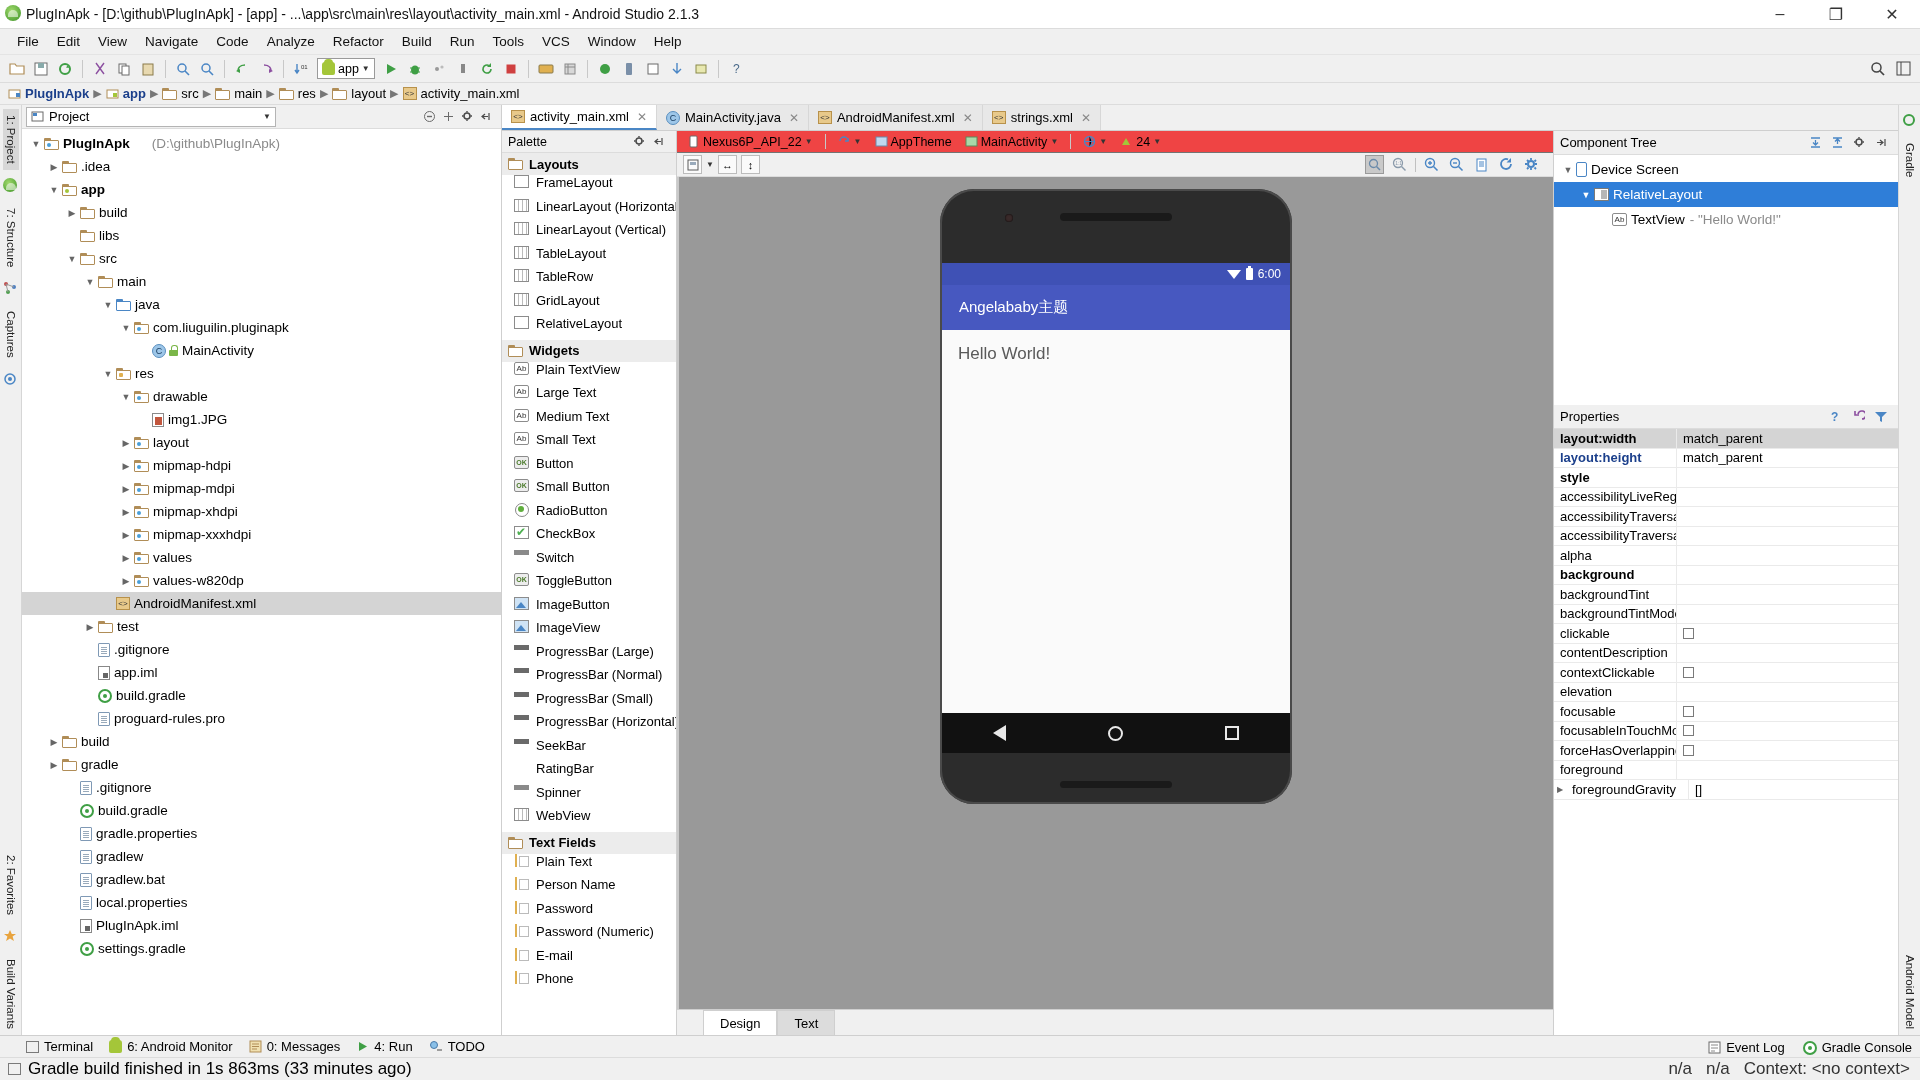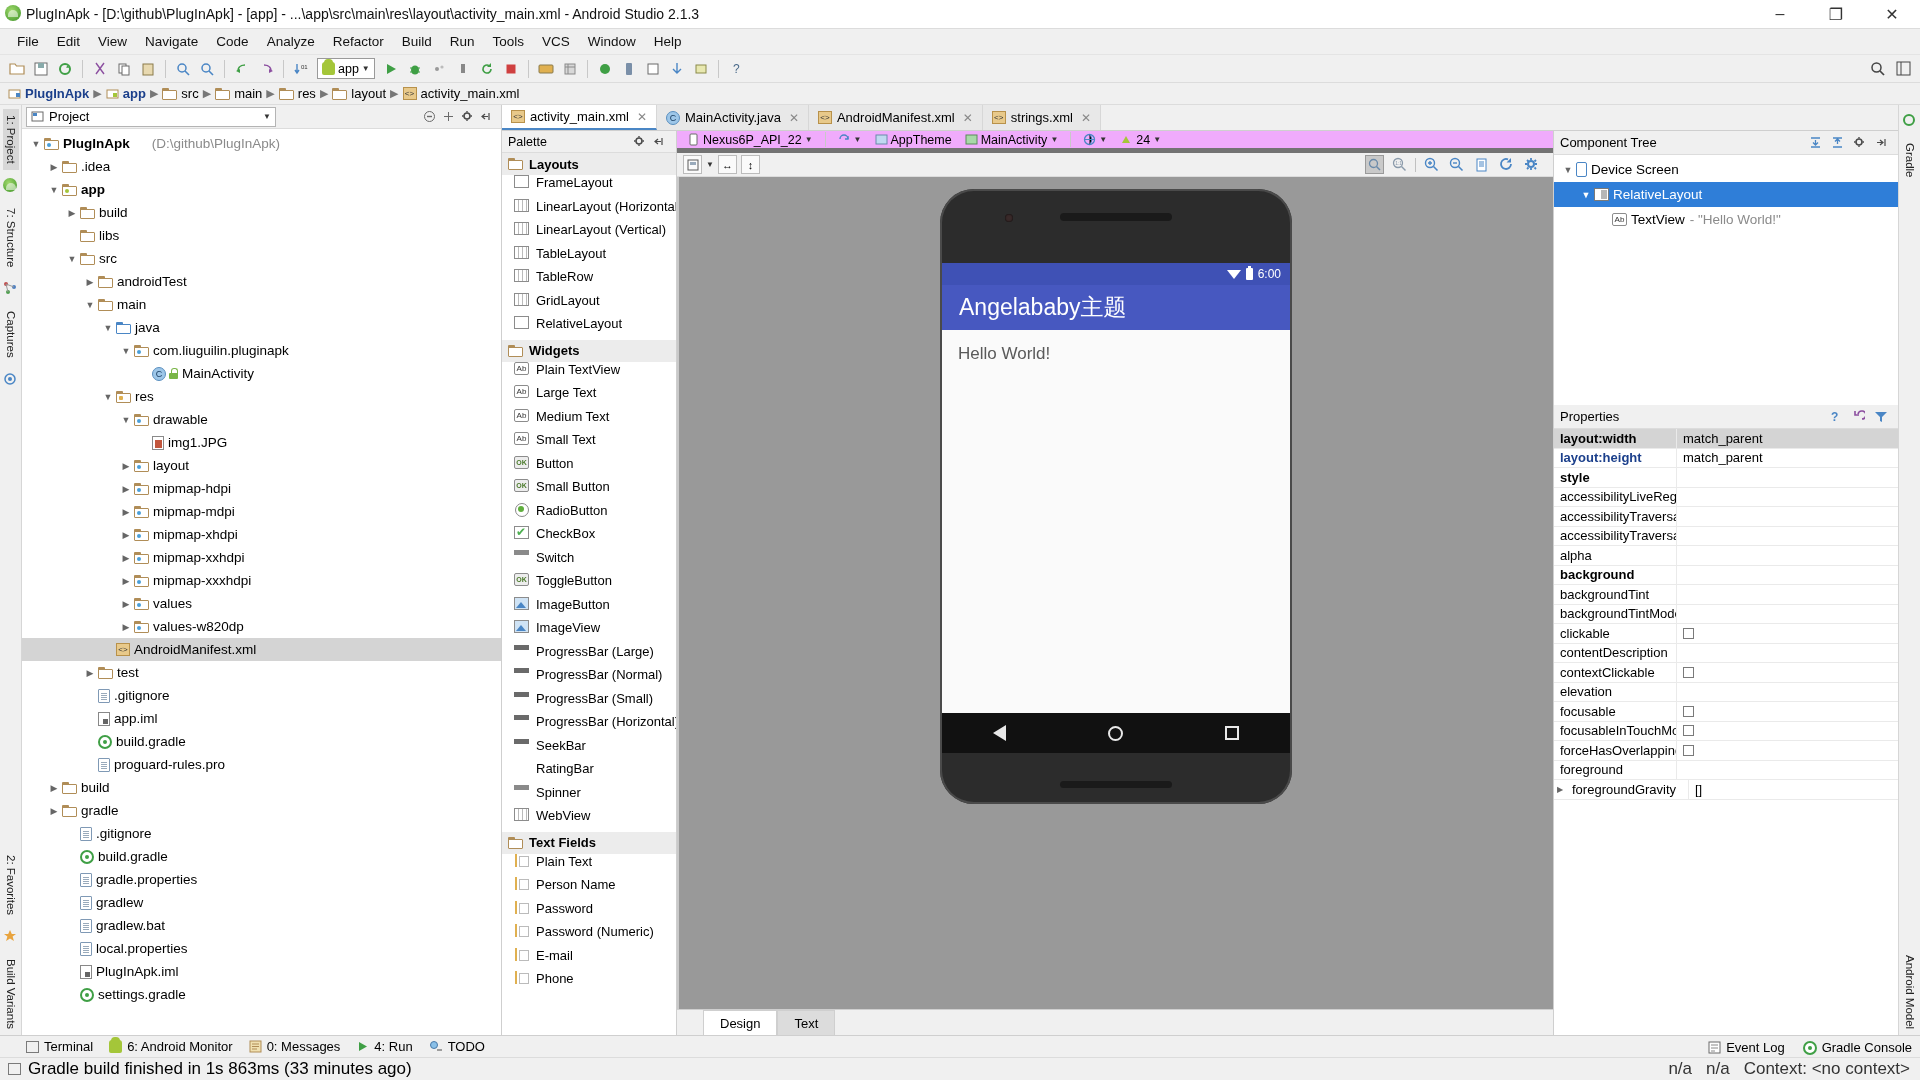--- a/index.html
+++ b/index.html
@@ -204,22 +204,22 @@
   .wico.img:after{content:"";position:absolute;left:1px;bottom:1px;border-left:5px solid transparent;
     border-right:5px solid transparent;border-bottom:6px solid #4a86c5;}
   .wico.pipe { border:none; position:relative;}
   .wico.pipe:before{content:"";position:absolute;left:1px;top:0;width:2px;height:13px;background:#e0b050;}
   .wico.pipe:after{content:"";position:absolute;left:5px;top:2px;width:8px;height:9px;border:1px solid #bbb;}
   .wico.grid3 { background: repeating-linear-gradient(to right,#fff 0 3px,#bbb 3px 4px),
                  repeating-linear-gradient(to bottom,#fff 0 3px,#bbb 3px 4px); }
 
   
   .canvas-col { flex:1 1 auto; display:flex; flex-direction:column; min-width:0; }
-  .canvas-toolbar { height:22px; background:#f0abfc; display:flex; align-items:center; gap:5px;
-                    padding:0 6px; border-bottom:5px solid #737373; flex:0 0 22px; font-size:12.5px;}
+  .canvas-toolbar { height:22px; background:#ef4444; display:flex; align-items:center; gap:5px;
+                    padding:0 6px; border-bottom:1px solid #737373; flex:0 0 22px; font-size:12.5px;}
   .ct-btn { display:flex; align-items:center; gap:3px; padding:1px 4px; }
   .ct-sep { width:1px;height:15px;background:#c8c8c8;margin:0 3px;}
   .canvas-toolbar2 { height:24px; background:#f0f0f0; display:flex; align-items:center; gap:4px;
                      padding:0 6px; border-bottom:1px solid #dcdcdc; flex:0 0 24px;}
   .sqbtn { width:19px;height:19px;border:1px solid #bcbcbc;background:#fafafa; display:flex;
            align-items:center;justify-content:center; font-size:11px;}
   .sqbtn.pressed { background:#c9c9c9; border-color:#9a9a9a; }
   .zoomtools { margin-left:auto; display:flex; align-items:center; gap:6px; padding-right:6px;}
 
   .canvas { flex:1 1 auto; background:#999999; position:relative; overflow:hidden;
@@ -236,21 +236,21 @@
             background:#3a2a2a; box-shadow: inset 0 0 2px #000; }
   .screen { position:absolute; left:2px; right:2px; top:74px; height:488px;
             background:#fafafa; overflow:hidden; }
   .statusbar { height:22px; background:#3f51b5; display:flex; align-items:center;
                justify-content:flex-end; gap:5px; padding-right:9px; color:#fff; font-size:12px;}
   .wifi { width:0;height:0;border-left:7px solid transparent;border-right:7px solid transparent;
           border-top:9px solid #fff;}
   .batt { width:7px;height:12px;background:#fff;border-radius:1px; position:relative;}
   .batt:before{content:"";position:absolute;top:-2px;left:2px;width:3px;height:2px;background:#fff;}
   .appbar { height:45px; background:#4758c0; display:flex; align-items:center;
-            padding-left:17px; color:#fff; font-size:23px; }
+            padding-left:17px; color:#fff; font-size:15px; }
   .content { padding:14px 16px; font-size:17px; color:#5a5a5a; background:#fafafa; height:100%;}
   .navbar { position:absolute; left:2px; right:2px; bottom:51px; height:40px; background:#111;
             display:flex; align-items:center; justify-content:space-around; }
   .nav-back { width:0;height:0;border-top:8px solid transparent;border-bottom:8px solid transparent;
               border-right:13px solid #e8e8e8;}
   .nav-home { width:15px;height:15px;border:2px solid #e8e8e8;border-radius:50%;}
   .nav-rec  { width:14px;height:14px;border:2px solid #e8e8e8;}
   .phone .bottom-speaker { position:absolute; bottom:16px; left:50%; transform:translateX(-50%);
                            width:112px;height:7px;background:#1a1a1a;border-radius:4px;}
 
@@ -645,25 +645,20 @@
             <span class="arrow "></span>
             <span class="fold"></span>
             <span class="nlabel">libs</span>
           </div>
           <div class="node" style="padding-left: 42px;">
             <span class="arrow open"></span>
             <span class="fold"></span>
             <span class="nlabel">src</span>
           </div>
           <div class="node" style="padding-left: 60px;">
-            <span class="arrow closed"></span>
-            <span class="fold"></span>
-            <span class="nlabel">androidTest</span>
-          </div>
-          <div class="node" style="padding-left: 60px;">
             <span class="arrow open"></span>
             <span class="fold"></span>
             <span class="nlabel">main</span>
           </div>
           <div class="node" style="padding-left: 78px;">
             <span class="arrow open"></span>
             <span class="fold blue"></span>
             <span class="nlabel">java</span>
           </div>
           <div class="node" style="padding-left: 96px;">
@@ -718,27 +713,20 @@
               <i class="dot"></i>
             </span>
             <span class="nlabel">mipmap-mdpi</span>
           </div>
           <div class="node" style="padding-left: 96px;">
             <span class="arrow closed"></span>
             <span class="fold">
               <i class="dot"></i>
             </span>
             <span class="nlabel">mipmap-xhdpi</span>
-          </div>
-          <div class="node" style="padding-left: 96px;">
-            <span class="arrow closed"></span>
-            <span class="fold">
-              <i class="dot"></i>
-            </span>
-            <span class="nlabel">mipmap-xxhdpi</span>
           </div>
           <div class="node" style="padding-left: 96px;">
             <span class="arrow closed"></span>
             <span class="fold">
               <i class="dot"></i>
             </span>
             <span class="nlabel">mipmap-xxxhdpi</span>
           </div>
           <div class="node" style="padding-left: 96px;">
             <span class="arrow closed"></span>

